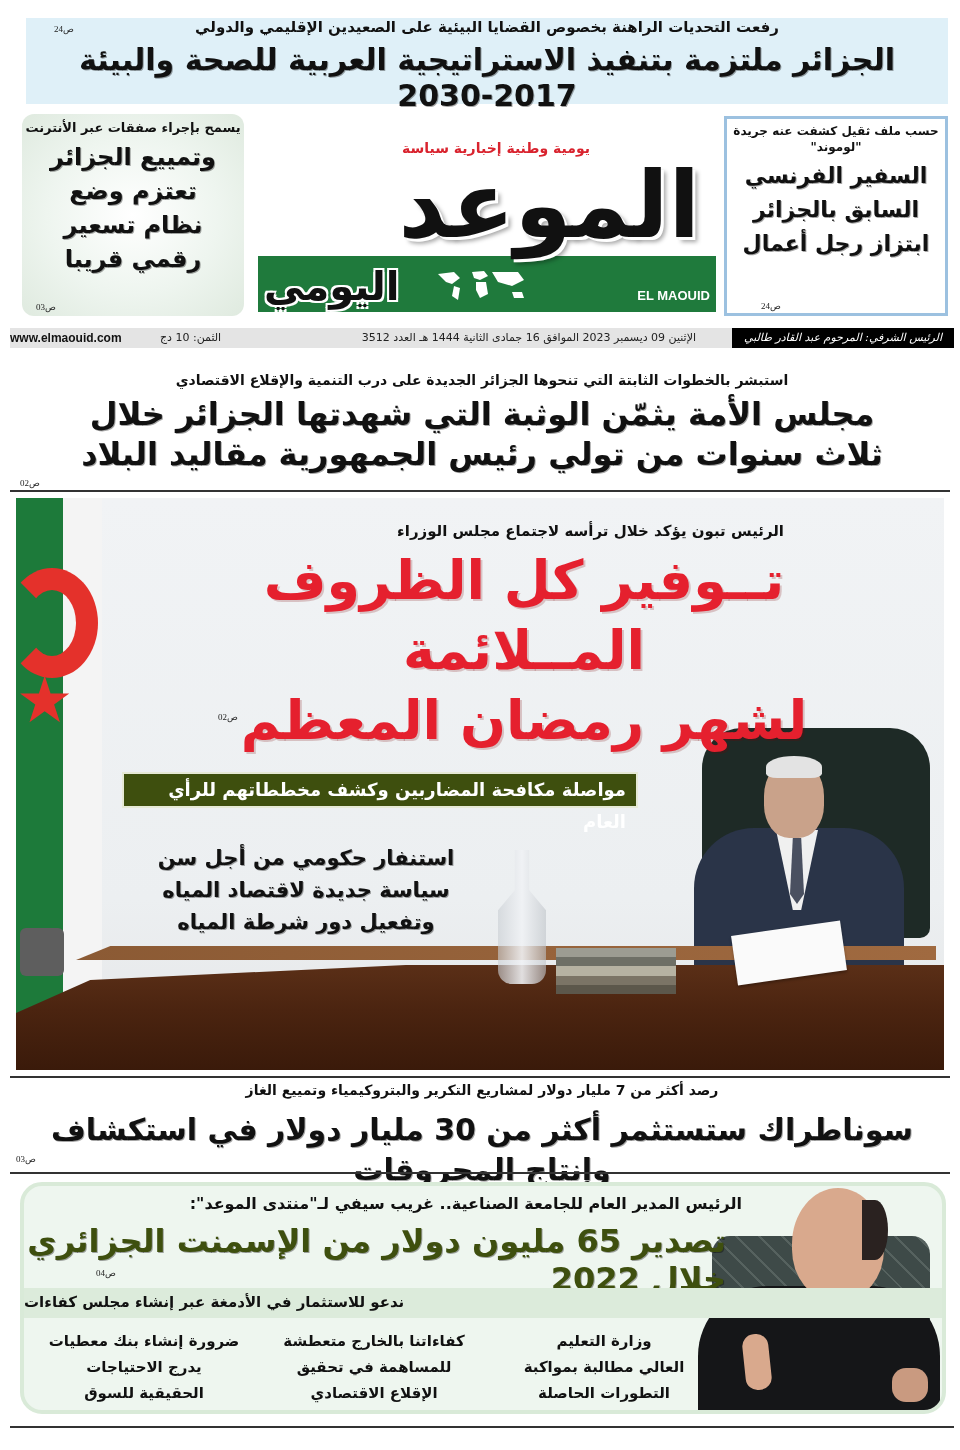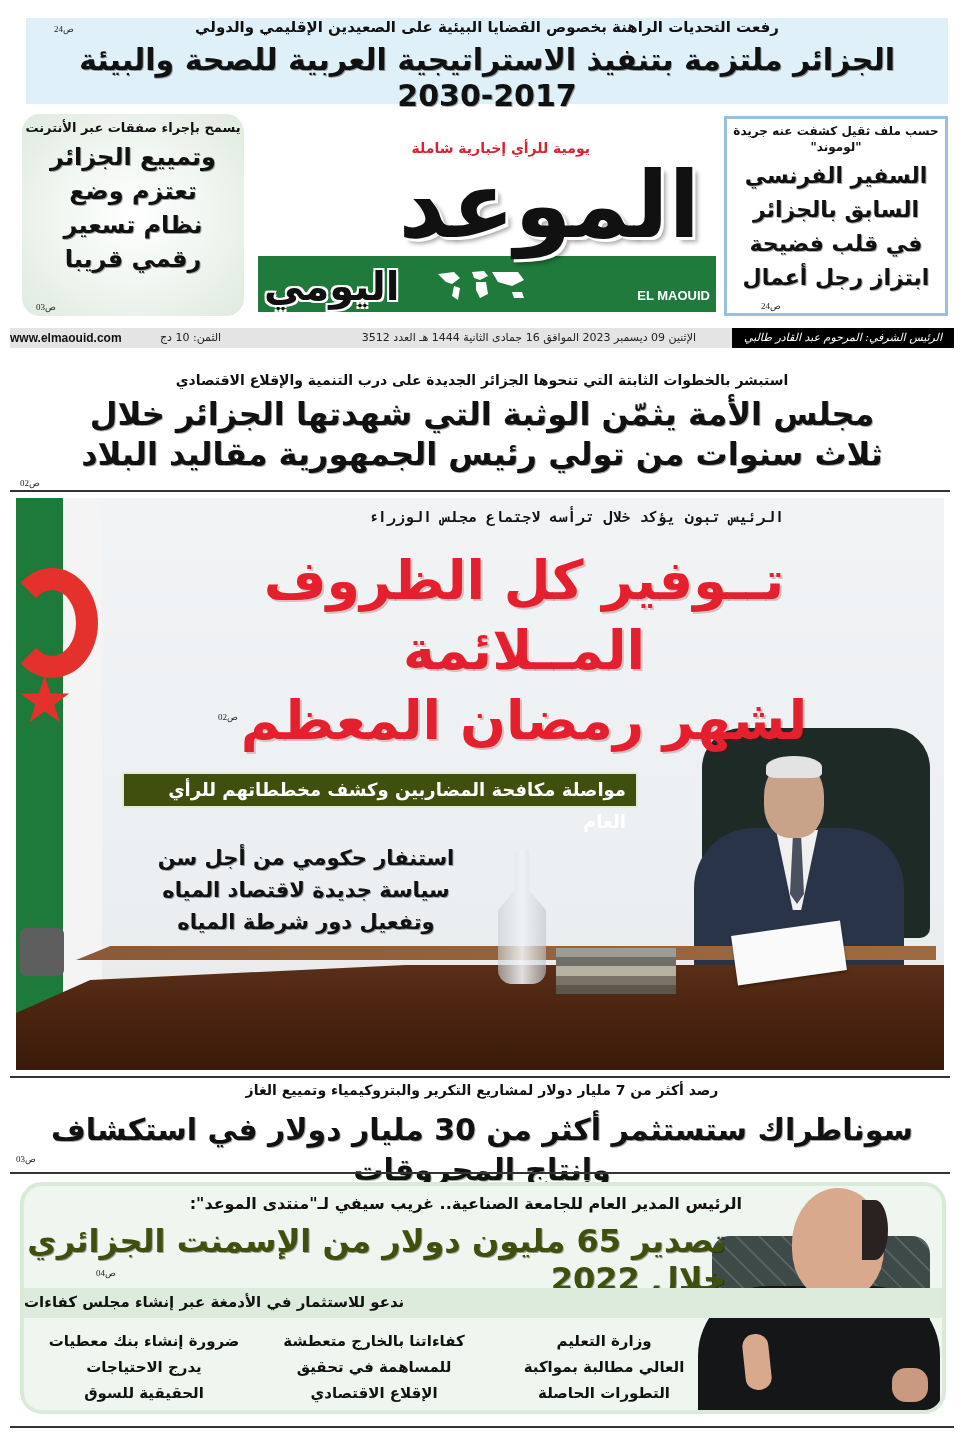--- a/index.html
+++ b/index.html
@@ -25,21 +25,21 @@
   
   #masthead { left: 254px; top: 116px; width: 466px; height: 200px; background: #fff; overflow: hidden; }
   #masthead .tagline { position: absolute; right: 130px; top: 24px; color: #d9232e; font-weight: bold; font-size: 14px; direction: rtl; }
   #masthead .greenband { position: absolute; left: 4px; right: 4px; top: 140px; height: 56px; background: #1f7a3c; }
   #masthead .title-ar { position: absolute; right: 20px; top: 40px; font-size: 92px; font-weight: bold; color: #111; direction: rtl; letter-spacing: -4px; text-shadow: 3px 3px 0 #fff, 5px 5px 4px rgba(0,0,0,0.35); line-height: 100px; }
   #masthead .yawmi { position: absolute; left: 10px; top: 148px; font-size: 40px; font-weight: bold; color: #111; direction: rtl; text-shadow: -2px -2px 0 #fff, 2px -2px 0 #fff, -2px 2px 0 #fff, 2px 2px 0 #fff; line-height: 44px; }
   #masthead .latin { position: absolute; right: 10px; top: 172px; color: #fff; font-family: "Liberation Sans", sans-serif; font-weight: bold; font-size: 13px; }
   #masthead .worldmap { position: absolute; left: 178px; top: 150px; width: 100px; height: 40px; }
 
   
-  #left-box { left: 22px; top: 114px; width: 222px; height: 202px; border-radius: 18px; background: radial-gradient(ellipse at center, #ffffff 0%, #eef5ef 55%, #dfeadf 100%); text-align: center; padding-top: 6px; }
+  #left-box { left: 22px; top: 114px; width: 222px; height: 202px; border-radius: 12px; background: radial-gradient(ellipse at center, #ffffff 0%, #eef5ef 55%, #dfeadf 100%); text-align: center; padding-top: 6px; }
   #left-box .kicker { font-size: 13px; font-weight: bold; line-height: 16px; }
   #left-box .headline { font-size: 24px; font-weight: bold; line-height: 34px; margin-top: 4px; }
   #left-box .pref { position: absolute; left: 14px; bottom: 4px; }
 
   
   #info-bar { left: 10px; top: 328px; width: 944px; height: 20px; background: #e4e4e4; font-size: 11px; line-height: 20px; }
   #info-bar .founder { position: absolute; right: 0; top: 0; height: 20px; width: 222px; background: #000000; color: #fff; text-align: center; direction: rtl; font-size: 11px; font-style: italic; }
   #info-bar .date { position: absolute; right: 258px; top: 0; direction: rtl; color: #222; }
   #info-bar .price { position: absolute; left: 150px; top: 0; direction: rtl; color: #222; }
   #info-bar .website { position: absolute; left: 0; top: 0; color: #111; font-family: "Liberation Sans", sans-serif; font-weight: bold; font-size: 12px; }
@@ -49,21 +49,21 @@
   #senate .kicker { font-size: 14px; font-weight: bold; }
   #senate .headline { font-size: 32px; font-weight: bold; line-height: 40px; margin-top: 6px; }
   #senate .pref { position: absolute; left: 10px; bottom: 12px; }
   .rule { position: absolute; left: 10px; width: 940px; height: 2px; background: #333; }
 
   
   #feature { left: 16px; top: 498px; width: 928px; height: 572px; background: linear-gradient(180deg, #f1f3f5 0%, #eceff1 70%, #e5e6e7 100%); overflow: hidden; }
   #feature .flag { position: absolute; left: 0; top: 0; width: 86px; height: 572px; background: linear-gradient(90deg, #1d7a3a 0 55%, #f4f4f4 55% 100%); }
   #feature .flag .crescent { position: absolute; left: -10px; top: 70px; width: 92px; height: 110px; border-radius: 50%; border: 22px solid #e4312b; border-left-color: transparent; }
   #feature .flag .star { position: absolute; left: 0; top: 170px; font-size: 64px; color: #e4312b; line-height: 1; }
-  #feature .kicker { position: absolute; right: 160px; top: 10px; font-size: 15px; font-weight: bold; direction: rtl; font-family: Liberation Mono, monospace; }
+  #feature .kicker { position: absolute; right: 160px; top: 24px; font-size: 15px; font-weight: bold; direction: rtl; }
   #feature .headline { position: absolute; right: 70px; top: 48px; width: 700px; text-align: center; color: #e5202e; font-size: 54px; font-weight: bold; line-height: 70px; direction: rtl; text-shadow: 2px 2px 0 rgba(120,0,0,0.2); }
   #feature .pref { position: absolute; left: 202px; top: 214px; }
   #feature .greenbar { position: absolute; left: 106px; top: 274px; width: 516px; height: 36px; background: #3e4f0e; border: 2px solid #e6ead6; color: #fff; font-size: 18px; font-weight: bold; direction: rtl; text-align: right; padding-right: 10px; line-height: 32px; }
   #feature .water { position: absolute; left: 140px; top: 344px; width: 300px; text-align: center; font-size: 21px; font-weight: bold; line-height: 32px; direction: rtl; }
   #feature .desk { position: absolute; left: 0; bottom: 0; width: 928px; height: 150px; background: linear-gradient(180deg, #6a3a1e 0%, #4b2410 60%, #3a1a0a 100%); clip-path: polygon(8% 40%, 42% 30%, 100% 30%, 100% 100%, 0% 100%, 0% 62%); }
   #feature .deskedge { position: absolute; left: 60px; bottom: 110px; width: 860px; height: 14px; background: linear-gradient(90deg, #8b5a34, #a06a40); clip-path: polygon(0 100%, 4% 0, 100% 0, 100% 100%); }
   #feature .chair { position: absolute; right: 14px; top: 230px; width: 228px; height: 210px; background: #1e2a26; border-radius: 40px 40px 10px 10px; }
   #feature .head { position: absolute; right: 120px; top: 262px; width: 60px; height: 78px; background: #c9a28a; border-radius: 46% 46% 42% 42%; }
   #feature .hair { position: absolute; right: 122px; top: 258px; width: 56px; height: 22px; background: #e3e3e3; border-radius: 50% 50% 20% 20%; }
   #feature .suit { position: absolute; right: 40px; top: 330px; width: 210px; height: 160px; background: #2a3448; border-radius: 60px 60px 10px 10px; }
@@ -104,32 +104,31 @@
   <span class="pref">ص24</span>
   <div class="kicker">رفعت التحديات الراهنة بخصوص القضايا البيئية على الصعيدين الإقليمي والدولي</div>
   <div class="headline hb">الجزائر ملتزمة بتنفيذ الاستراتيجية العربية للصحة والبيئة 2017-2030</div>
 </section>
 
 <section id="right-box" class="abs rtl">
   <div class="kicker">حسب ملف ثقيل كشفت عنه جريدة "لوموند"</div>
   <div class="headline hb">
     <div>السفير الفرنسي</div>
     <div>السابق بالجزائر</div>
-    <div>في قلب فضيحة</div>
     <div>ابتزاز رجل أعمال</div>
   </div>
   <span class="pref">ص24</span>
 </section>
 
 <header id="masthead" class="abs">
   <div class="greenband"></div>
   <svg class="worldmap" viewBox="0 0 100 40">
     <path d="M6 8 L22 6 L28 12 L20 18 L14 16 Z M22 20 L28 22 L26 34 L20 30 Z M40 6 L52 5 L56 10 L48 14 L42 12 Z M44 16 L54 16 L56 28 L48 32 L44 24 Z M60 6 L86 6 L92 14 L80 20 L66 16 Z M80 26 L90 26 L92 32 L82 32 Z" fill="#ffffff"></path>
   </svg>
-  <div class="tagline">يومية للرأي إخبارية شاملة</div>
+  <div class="tagline">يومية وطنية إخبارية سياسة</div>
   <div class="title-ar">الموعد</div>
   <div class="yawmi">اليومي</div>
   <div class="latin">EL MAOUID</div>
 </header>
 
 <section id="left-box" class="abs rtl">
   <div class="kicker">يسمح بإجراء صفقات عبر الأنترنت</div>
   <div class="headline hb">
     <div>وتمييع الجزائر</div>
     <div>تعتزم وضع</div>

